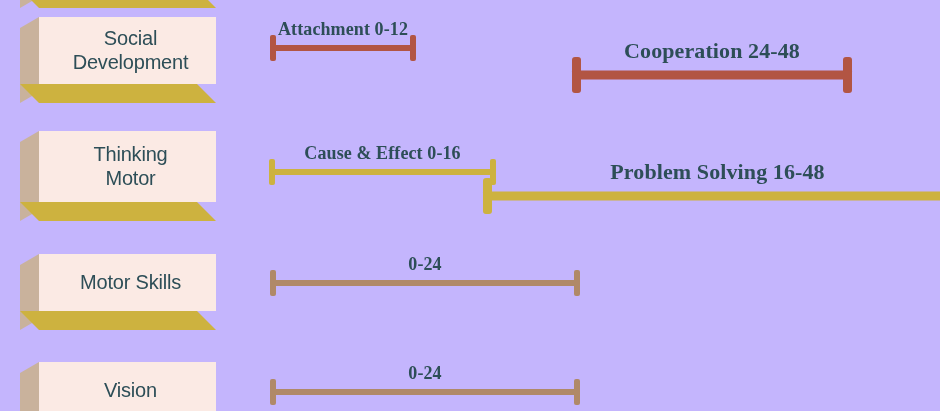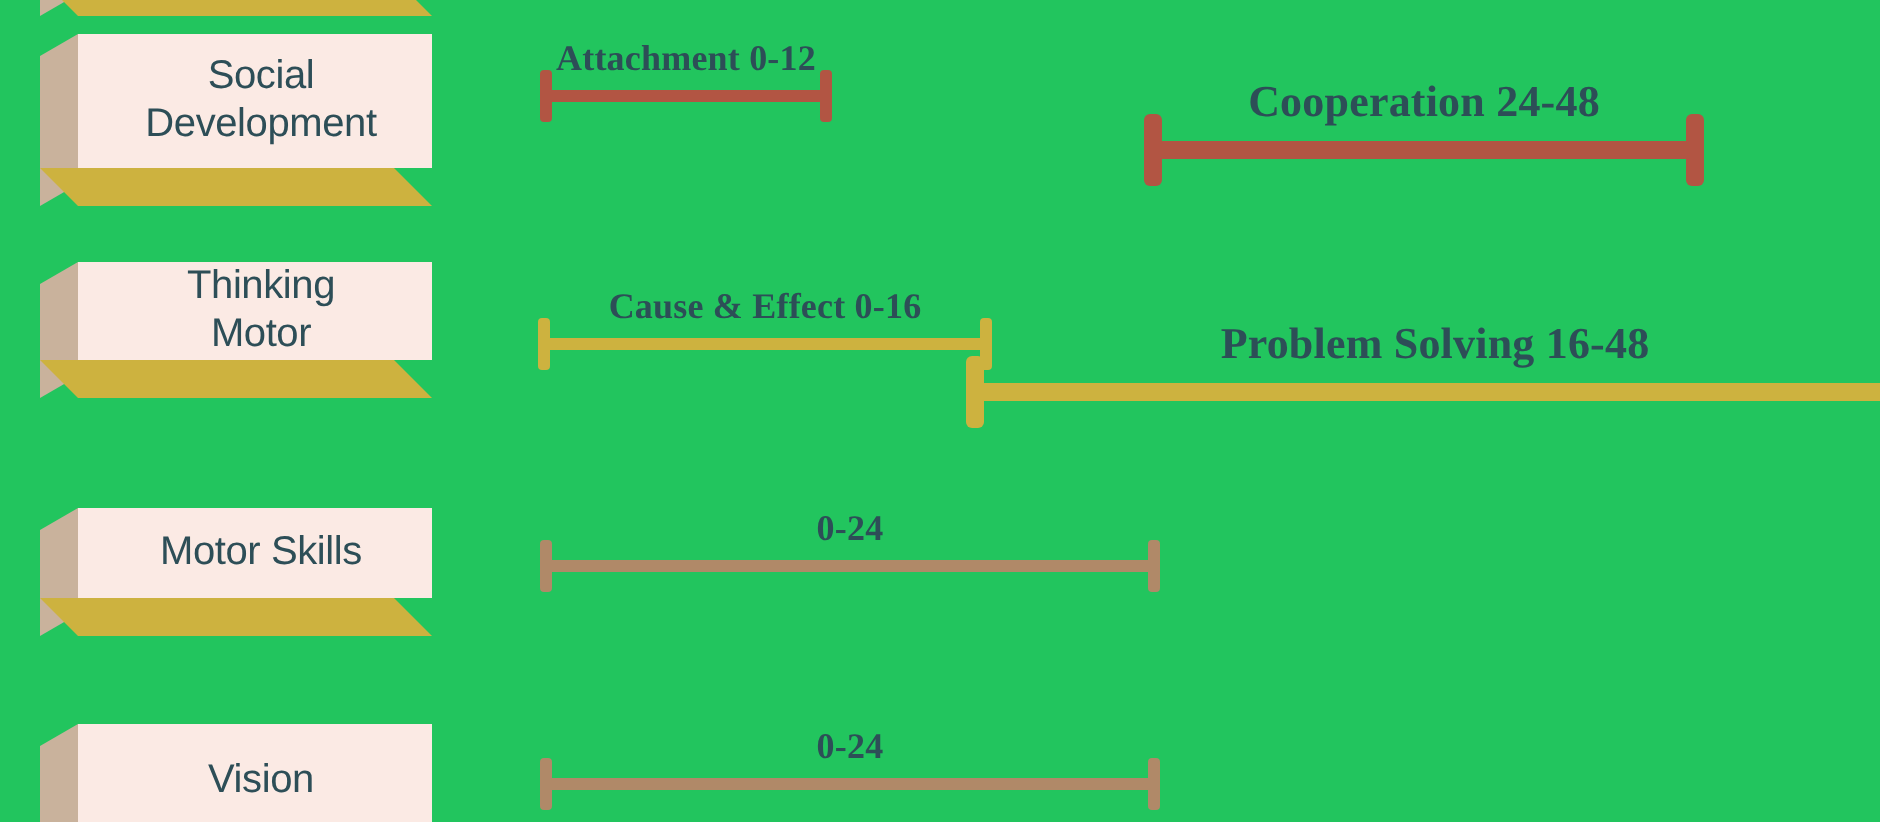--- a/index.html
+++ b/index.html
@@ -5,21 +5,21 @@
   * { margin:0; padding:0; box-sizing:border-box; }
   html, body {
     width:940px; height:411px;
     background:#ffffff;
     font-family:"Liberation Sans", sans-serif;
     overflow:hidden;
   }
   #stage {
     position:relative;
     width:940px; height:411px;
-    background:#22c55e;
+    background:#c4b5fd;
   }
 
   
   .block { position:absolute; }
   .block .side {
     position:absolute; left:0; top:0;
     width:19px; height:100%;
     background:#c9b29c;
     clip-path:polygon(0 11px, 100% 0, 100% calc(100% - 11px), 0 100%);
   }
@@ -112,21 +112,21 @@
   </div>
 
 
   <div class="bar thick" style="left:572px; top:57px; width:280px; height:36px;">
     <div class="stem" style="background:#b25543;"></div>
     <div class="cap left" style="background:#b25543;"></div>
     <div class="cap right" style="background:#b25543;"></div>
     <span class="blabel">Cooperation 24-48</span>
   </div>
 
-  <div class="block" style="left:20px; top:131px; width:196px; height:68px;">
+  <div class="block" style="left:20px; top:131px; width:196px; height:90px;">
     <div class="side"></div>
     <div class="bottom"></div>
     <div class="face">
       <span class="txt">
         <span>Thinking</span><br>
         <span>Motor</span>
       </span>
     </div>
   </div>
 
@@ -137,21 +137,21 @@
     <span class="blabel">Cause &amp; Effect 0-16</span>
   </div>
 
   <div class="bar thick" style="left:483px; top:178px; width:469px; height:36px;">
     <div class="stem" style="background:#cdb23f;"></div>
     <div class="cap left" style="background:#cdb23f;"></div>
     <div class="cap right" style="background:#cdb23f;"></div>
     <span class="blabel">Problem Solving 16-48</span>
   </div>
 
-  <div class="block" style="left:20px; top:254px; width:196px; height:64px;">
+  <div class="block" style="left:20px; top:254px; width:196px; height:76px;">
     <div class="side"></div>
     <div class="bottom"></div>
     <div class="face">
       <span class="txt">Motor Skills</span>
     </div>
   </div>
 
   <div class="bar" style="left:270px; top:270px; width:310px; height:26px;">
     <div class="stem" style="background:#b08968;"></div>
     <div class="cap left" style="background:#b08968;"></div>

